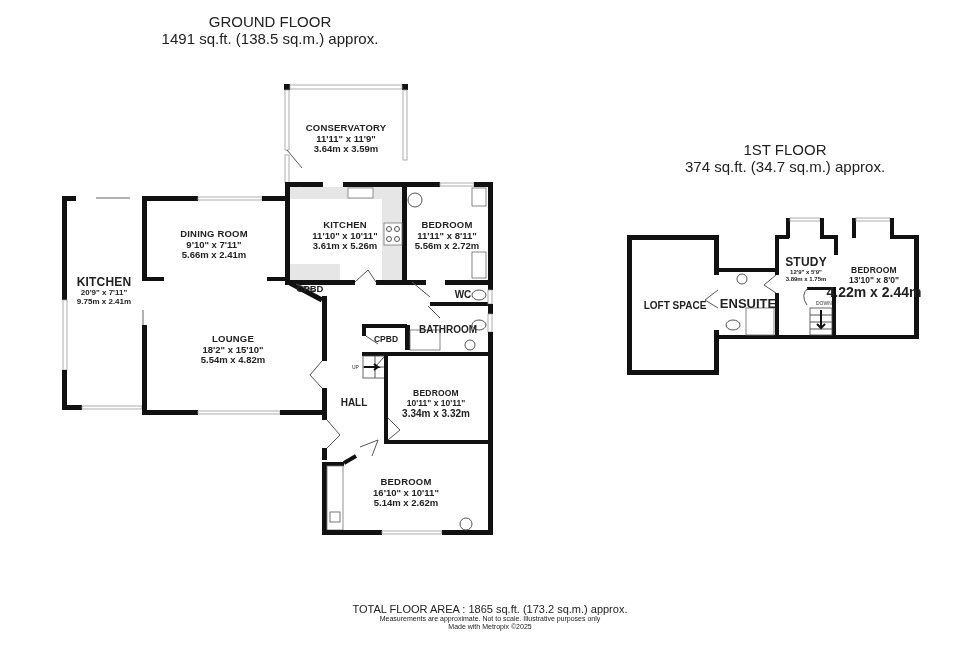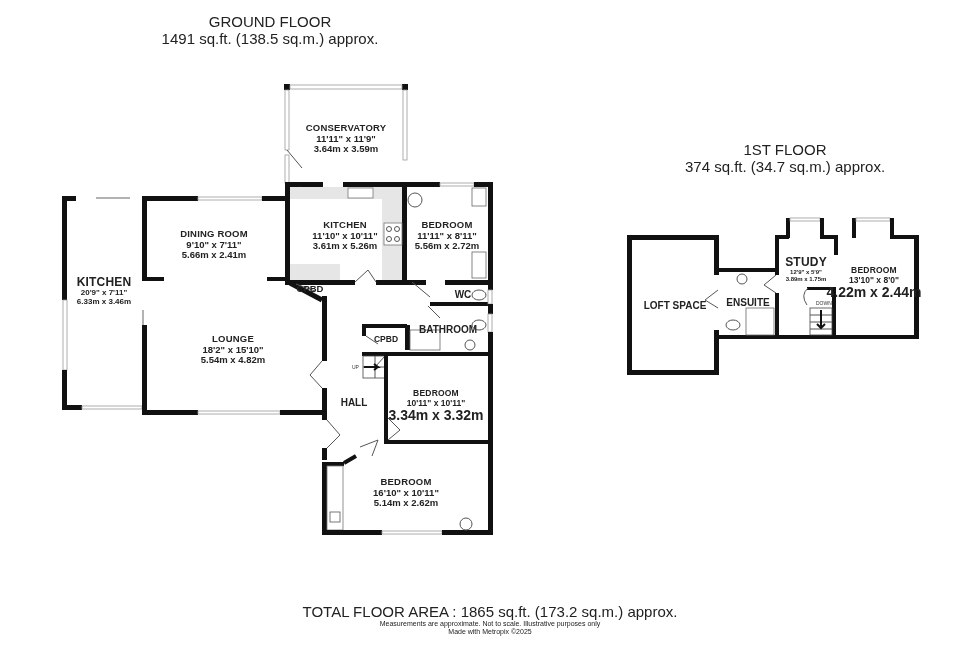--- a/index.html
+++ b/index.html
@@ -10,21 +10,21 @@
   .thin { fill:none; stroke:#555; stroke-width:1; }
   .fit { fill:#e6e6e6; stroke:none; }
   .lbl { position:absolute; text-align:center; line-height:1.12; font-weight:bold; color:#222; white-space:nowrap; transform:translateX(-50%); }
   .lbl .n { font-size:9.5px; letter-spacing:0.2px; }
   .lbl .d { font-size:9.5px; }
   .lbl.sm .n { font-size:12px; }
   .lbl.sm .d { font-size:6px; }
   .lbl.tag { font-size:10px; }
   .hdr { position:absolute; text-align:center; font-size:15px; line-height:1.1; transform:translateX(-50%); white-space:nowrap; color:#222; }
   .foot { position:absolute; left:490px; top:603px; transform:translateX(-50%); text-align:center; white-space:nowrap; }
-  .foot .t { font-size:15px; }
+  .foot .t { font-size:11px; }
   .foot .s { font-size:7px; line-height:1.15; }
   .tiny { position:absolute; font-size:5px; color:#333; }
 </style>
 </head>
 <body>
 
 <svg class="plan" width="980" height="653" viewBox="0 0 980 653">
 
   <g>
 
@@ -205,50 +205,50 @@
 
 <div class="lbl" style="left:214px; top:229px;">
   <div class="n">DINING ROOM</div>
   <div class="d">9'10"  x 7'11"</div>
   <div class="d">5.66m  x 2.41m</div>
 </div>
 
 <div class="lbl sm" style="left:104px; top:276px;">
   <div class="n">KITCHEN</div>
   <div class="d" style="font-size:8px;">20'9"  x 7'11"</div>
-  <div class="d" style="font-size:8px;">6.33m  x 3.46m</div>
+  <div class="d" style="font-size:8px;">9.75m  x 2.41m</div>
 </div>
 
 <div class="lbl" style="left:233px; top:334px;">
   <div class="n">LOUNGE</div>
   <div class="d">18'2"  x 15'10"</div>
   <div class="d">5.54m  x 4.82m</div>
 </div>
 
 <div class="lbl" style="left:436px; top:389px;">
   <div class="n" style="font-size:8.5px;">BEDROOM</div>
   <div class="d" style="font-size:8.5px;">10'11"  x 10'11"</div>
-  <div class="d" style="font-size:14px;">3.34m  x 3.32m</div>
+  <div class="d" style="font-size:10px;">3.34m  x 3.32m</div>
 </div>
 
 <div class="lbl" style="left:406px; top:477px;">
   <div class="n">BEDROOM</div>
   <div class="d">16'10"  x 10'11"</div>
   <div class="d">5.14m  x 2.62m</div>
 </div>
 
 <div class="lbl tag" style="left:310px; top:284px; font-size:9.5px;">CPBD</div>
 <div class="lbl tag" style="left:386px; top:335px; font-size:8.5px;">CPBD</div>
 <div class="lbl tag" style="left:463px; top:289px;">WC</div>
 <div class="lbl tag" style="left:448px; top:324px;">BATHROOM</div>
 <div class="lbl tag" style="left:354px; top:397px;">HALL</div>
 <div class="tiny" style="left:352px; top:364px;">UP</div>
 
 <div class="lbl tag" style="left:675px; top:300px;">LOFT SPACE</div>
-<div class="lbl tag" style="left:748px; top:297px; font-size:10px;">ENSUITE</div>
+<div class="lbl tag" style="left:748px; top:297px; font-size:13px;">ENSUITE</div>
 
 <div class="lbl sm" style="left:806px; top:256px;">
   <div class="n">STUDY</div>
   <div class="d">12'9"  x 5'9"</div>
   <div class="d">3.89m  x 1.75m</div>
 </div>
 
 <div class="lbl" style="left:874px; top:266px;">
   <div class="n" style="font-size:8.5px;">BEDROOM</div>
   <div class="d" style="font-size:8.5px;">13'10"  x 8'0"</div>

